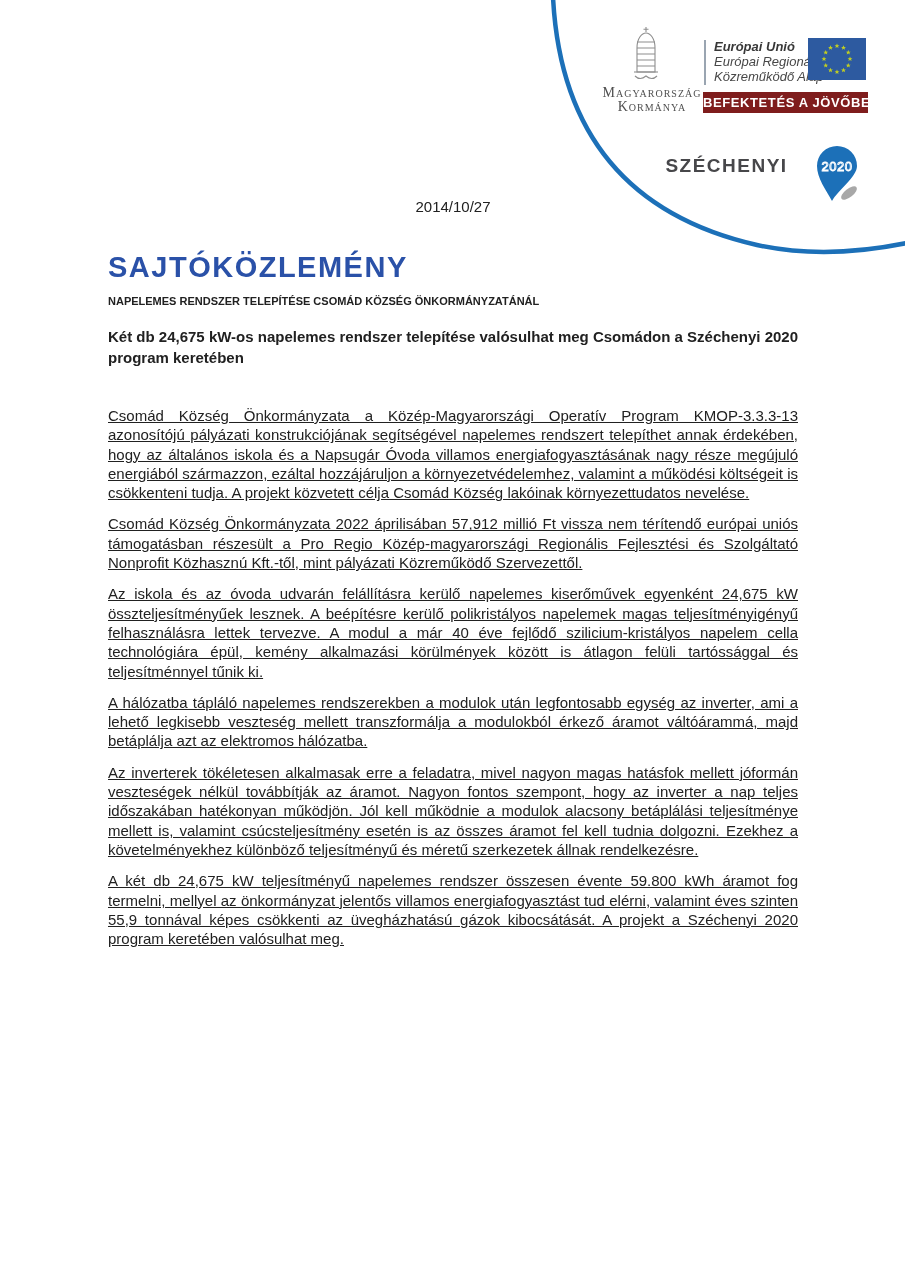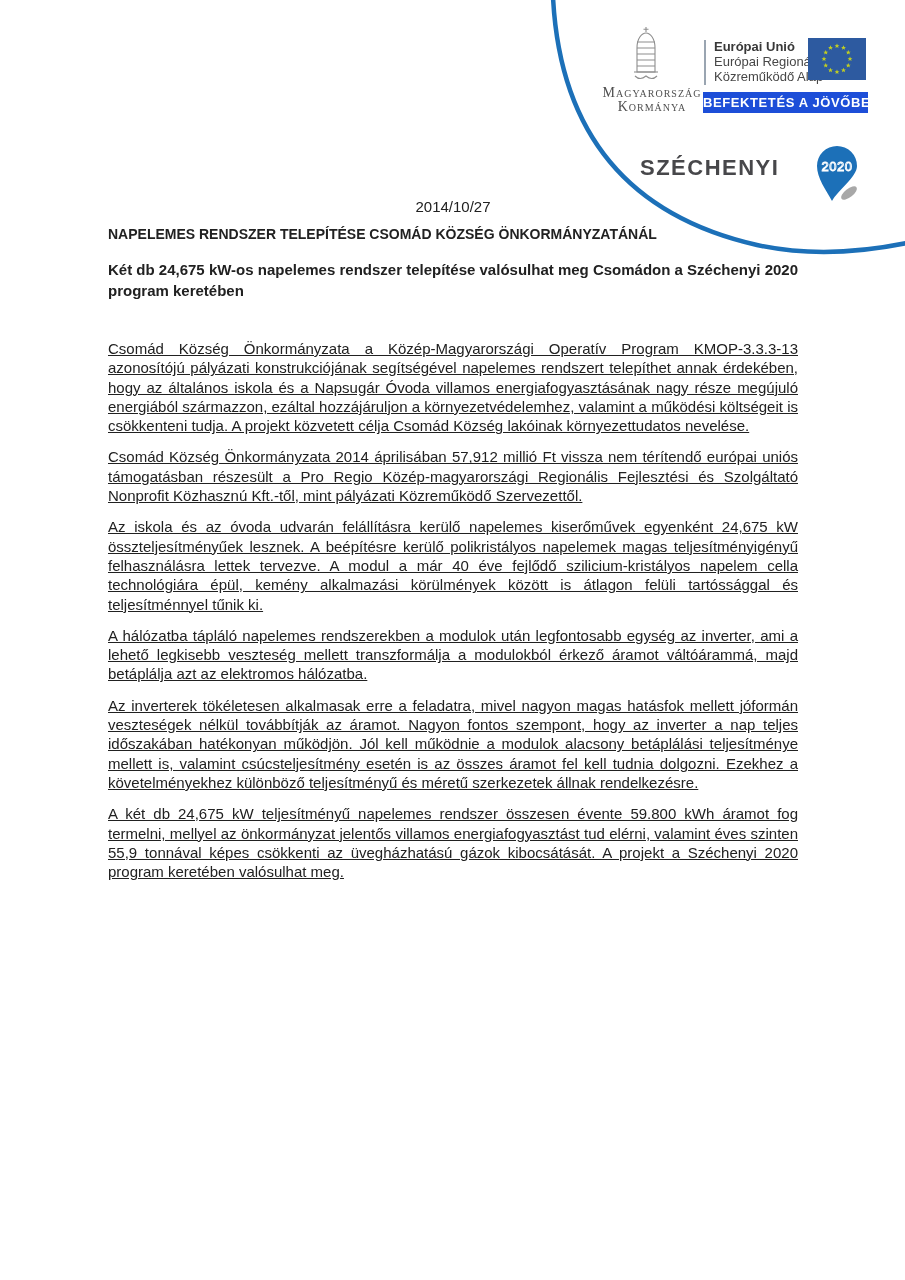--- a/index.html
+++ b/index.html
@@ -9,42 +9,42 @@
   }
   
   .curve-svg{position:absolute;left:0;top:0;pointer-events:none;}
   .arms-svg{position:absolute;left:631px;top:26px;}
   .gov-label{
     position:absolute;left:588px;top:86px;width:128px;text-align:center;
     font-family:"Liberation Serif",serif;font-variant:small-caps;
     font-size:14px;line-height:13.5px;letter-spacing:1px;color:#4f4f4f;
   }
   .eu-divider{position:absolute;left:704px;top:40px;width:2px;height:45px;background:#9aa5b1;}
-  .eu-text{position:absolute;left:714px;top:39px;font-size:13px;line-height:15px;color:#474747;}
+  .eu-text{position:absolute;left:714px;top:39px;font-size:13px;line-height:15px;color:#474747;font-style:italic;}
   .eu-text .b{font-weight:bold;color:#383838;}
   .eu-flag-svg{position:absolute;left:808px;top:38px;}
   .banner{
     position:absolute;left:703px;top:92px;width:165px;height:21px;
-    background:#1d4ed8;color:#ffffff;font-size:13px;font-weight:bold;
+    background:#7f1d1d;color:#ffffff;font-size:13px;font-weight:bold;
     line-height:21px;text-align:center;letter-spacing:.6px;white-space:nowrap;
   }
   .szechenyi-word{
-    position:absolute;left:640px;top:155px;width:173px;text-align:left;
-    font-size:22px;font-weight:bold;letter-spacing:1.5px;color:#47474a;white-space:nowrap;
+    position:absolute;left:640px;top:155px;width:173px;text-align:center;
+    font-size:19px;font-weight:bold;letter-spacing:1.5px;color:#47474a;white-space:nowrap;
   }
   .pin-svg{position:absolute;left:813px;top:144px;}
   
   .content{position:absolute;left:108px;top:197px;width:690px;}
   .date{font-size:15px;line-height:19px;margin:0 0 9px 0;text-align:center;}
   .org{font-size:15px;line-height:19px;font-weight:bold;margin:0;}
   .doc-title{
     font-size:29px;line-height:31px;font-weight:bold;letter-spacing:1.5px;
     color:#2a51a8;margin:36px 0 0 0;
   }
-  .doc-subtitle{font-size:14px;line-height:19px;font-weight:bold;margin:9px 0 0 0;}
+  .doc-subtitle{font-size:11px;line-height:19px;font-weight:bold;margin:9px 0 0 0;}
   .lede{
     font-size:15px;line-height:20.5px;font-weight:bold;text-align:justify;
     margin:16px 0 16px 0;
   }
   .body-paragraphs{margin-top:38px;}
   .body-paragraphs p{
     font-size:15px;line-height:19.3px;text-align:justify;margin:0 0 12px 0;text-decoration:underline;
   }
 </style>
 </head>
@@ -105,26 +105,27 @@
   <div class="szechenyi-word">SZÉCHENYI</div>
   <svg class="pin-svg" width="48" height="66" viewBox="0 0 48 66" aria-hidden="true">
     <ellipse cx="36" cy="49" rx="9.5" ry="4.2" fill="#a8a8a8" transform="rotate(-38 36 49)"></ellipse>
     <path d="M19 57 C13 46 4 34 4 22 A20 20 0 1 1 44 22 C44 33 25 46 19 57 Z" fill="#1c70b8"></path>
     <text x="24" y="27" text-anchor="middle" font-family="Liberation Sans, sans-serif" font-size="13" letter-spacing="0.5" fill="none" stroke="#ffffff" stroke-width="0.9">2020</text>
   </svg>
 
   <div class="content">
     <p class="date">2014/10/27</p>
 
+    <h1 class="doc-title">SAJTÓKÖZLEMÉNY</h1>
     <h2 class="doc-subtitle">NAPELEMES RENDSZER TELEPÍTÉSE CSOMÁD KÖZSÉG ÖNKORMÁNYZATÁNÁL</h2>
     <p class="lede">Két db 24,675 kW-os napelemes rendszer telepítése valósulhat meg Csomádon a Széchenyi 2020 program keretében</p>
 
     <div class="body-paragraphs">
       <p>Csomád Község Önkormányzata a Közép-Magyarországi Operatív Program KMOP-3.3.3-13 azonosítójú pályázati konstrukciójának segítségével napelemes rendszert telepíthet annak érdekében, hogy az általános iskola és a Napsugár Óvoda villamos energiafogyasztásának nagy része megújuló energiából származzon, ezáltal hozzájáruljon a környezetvédelemhez, valamint a működési költségeit is csökkenteni tudja. A projekt közvetett célja Csomád Község lakóinak környezettudatos nevelése.</p>
-      <p>Csomád Község Önkormányzata 2014 áprilisában 57,912 millió Ft vissza nem térítendő európai uniós támogatásban részesült a Pro Regio Közép-magyarországi Regionális Fejlesztési és Szolgáltató Nonprofit Közhasznú Kft.-től, mint pályázati Közreműködő Szervezettől.</p>
+      <p>Csomád Község Önkormányzata 2022 áprilisában 57,912 millió Ft vissza nem térítendő európai uniós támogatásban részesült a Pro Regio Közép-magyarországi Regionális Fejlesztési és Szolgáltató Nonprofit Közhasznú Kft.-től, mint pályázati Közreműködő Szervezettől.</p>
       <p>Az iskola és az óvoda udvarán felállításra kerülő napelemes kiserőművek egyenként 24,675 kW összteljesítményűek lesznek. A beépítésre kerülő polikristályos napelemek magas teljesítményigényű felhasználásra lettek tervezve. A modul a már 40 éve fejlődő szilicium-kristályos napelem cella technológiára épül, kemény alkalmazási körülmények között is átlagon felüli tartóssággal és teljesítménnyel tűnik ki.</p>
       <p>A hálózatba tápláló napelemes rendszerekben a modulok után legfontosabb egység az inverter, ami a lehető legkisebb veszteség mellett transzformálja a modulokból érkező áramot váltóárammá, majd betáplálja azt az elektromos hálózatba.</p>
       <p>Az inverterek tökéletesen alkalmasak erre a feladatra, mivel nagyon magas hatásfok mellett jóformán veszteségek nélkül továbbítják az áramot. Nagyon fontos szempont, hogy az inverter a nap teljes időszakában hatékonyan működjön. Jól kell működnie a modulok alacsony betáplálási teljesítménye mellett is, valamint csúcsteljesítmény esetén is az összes áramot fel kell tudnia dolgozni. Ezekhez a követelményekhez különböző teljesítményű és méretű szerkezetek állnak rendelkezésre.</p>
       <p>A két db 24,675 kW teljesítményű napelemes rendszer összesen évente 59.800 kWh áramot fog termelni, mellyel az önkormányzat jelentős villamos energiafogyasztást tud elérni, valamint éves szinten 55,9 tonnával képes csökkenti az üvegházhatású gázok kibocsátását. A projekt a Széchenyi 2020 program keretében valósulhat meg.</p>
     </div>
   </div>
 
 </div>
 
 </body></html>

